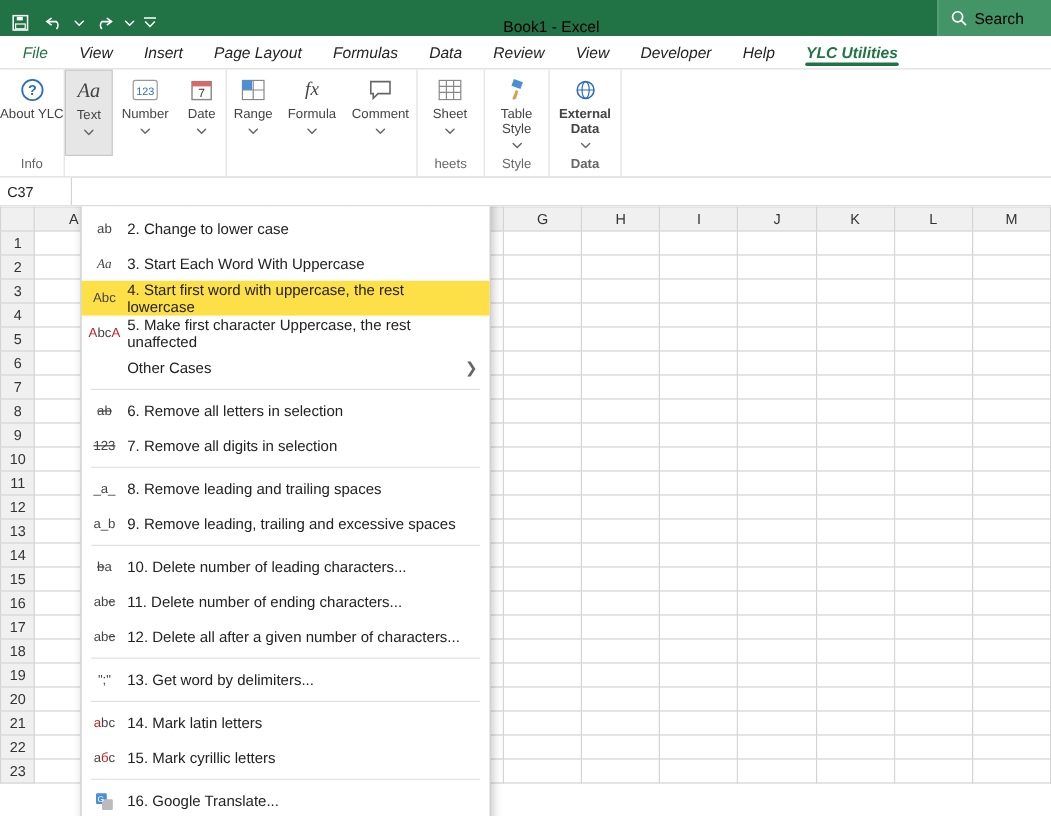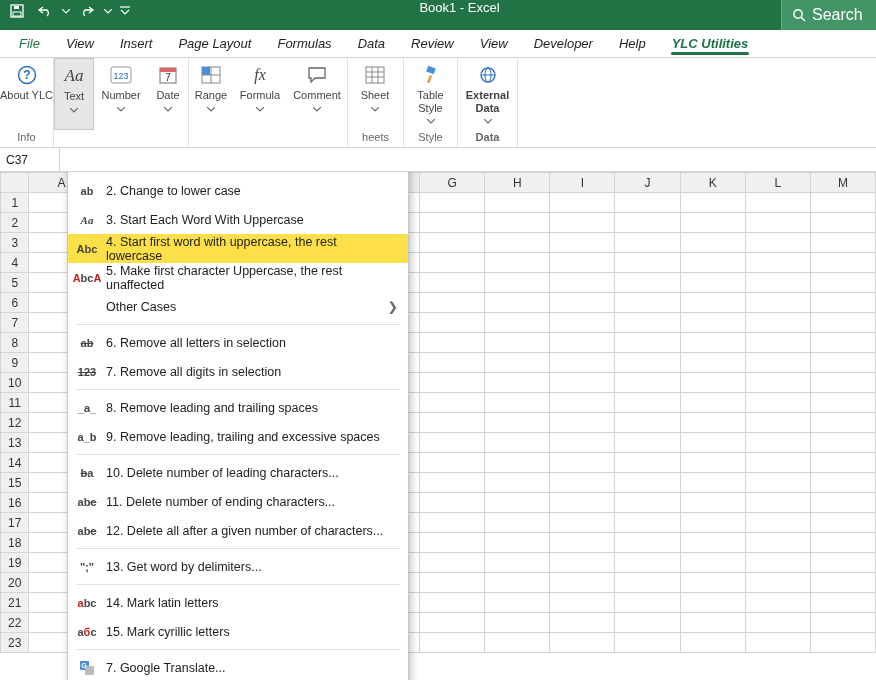--- a/index.html
+++ b/index.html
@@ -1,24 +1,24 @@
 <!DOCTYPE html>
 <html><head>
 <meta charset="utf-8">
 <style>
   * { box-sizing: border-box; margin: 0; padding: 0; font-family: "Segoe UI", Arial, sans-serif; }
   body { width: 876px; height: 680px; background: #fff; overflow: hidden; font-size: 12px; color: #222; }
   
   
-  .titlebar { height: 30px; background: #217346; display: flex; align-items: flex-start; color: #ffffff; }
+  .titlebar { height: 30px; background: #217346; display: flex; align-items: flex-end; color: #000000; }
   .titlebar-left { display: flex; align-items: center; gap: 6px; padding: 0 6px; }
   .tb-btn { width: 22px; height: 22px; display: flex; align-items: center; justify-content: center; cursor: pointer; border-radius: 2px; }
   .titlebar-center { flex: 1; text-align: center; font-size: 13px; }
   .titlebar-right { display:flex; height:100%; }
-  .search-box { width: 95px; height: 100%; background: #439467; display: flex; align-items: center; gap: 6px; padding: 0 10px; cursor: pointer; font-size:16px; border-left:1px solid rgba(255,255,255,0.2);}
+  .search-box { width: 95px; height: 100%; background: #439467; display: flex; align-items: center; gap: 6px; padding: 0 10px; cursor: pointer; font-size:13px; border-left:1px solid rgba(255,255,255,0.2);}
   
   
   .tabs { height: 28px; display: flex; align-items: center; gap: 0; border-bottom: 1px solid #d4d4d4; background: #fff; padding: 0 6px; font-style: italic; }
   .tab { padding: 0 13px; height: 100%; display: flex; align-items: center; font-size: 13px; color: #222; cursor: pointer; }
   .tab.file { color: #217346; font-weight: 400; }
   .tab.active { color: #217346; font-weight:600; }
   .tab.active-underline { position:relative; }
   .tab.active-underline::after { content:""; position:absolute; left:12px; right:12px; bottom:2px; height:3px; background:#217346; border-radius:2px;}
   
   
@@ -45,21 +45,21 @@
   .grid th { background:#f0f0f0; font-size:12px; color:#333; }
   .corner { width:28px; height:20px; background:#f0f0f0;}
   .colh { height:20px; width:64px; text-align:center;}
   .rowh { width:28px; height:20px; text-align:center; background:#f0f0f0;}
   .cell { width:64px; height:20px; background:#fff;}
   
   
   .dropdown { position:absolute; left:67px; top:0px; width:342px; background:#fff; border:1px solid #c6c6c6; box-shadow:2px 4px 8px rgba(0,0,0,0.25); z-index:50; padding:3px 0;}
   .mitem { height:29px; display:flex; align-items:center; gap:10px; padding:0 12px 0 10px; cursor:pointer; font-size:12.5px; color:#222; position:relative;}
   .mitem:hover, .mitem.hover { background:#fde047; }
-  .mitem .micon { width:18px; height:16px; display:flex; align-items:center; justify-content:center; flex-shrink:0; color:#444;font-weight:bold;}
+  .mitem .micon { width:18px; height:16px; display:flex; align-items:center; justify-content:center; flex-shrink:0; color:#444;}
   .mitem .chev { position:absolute; right:10px; color:#666;}
   .msep { height:1px; background:#e1e1e1; margin:3px 8px;}
   .mitem.sub { padding-left:38px;}
   
   .caret-svg { width:8px; height:5px; }
   
   
   .icon-txt { font-size:11px; }
   .red { color:#c02020;}
   .strike { text-decoration:line-through;}
@@ -747,16 +747,16 @@
     </div>
     <div class="msep"></div>
     <div class="mitem">
       <span class="micon">
           <svg width="16" height="16" viewBox="0 0 16 16">
             <rect x="1" y="1" width="9" height="9" fill="#4a90d9" rx="1"></rect>
             <rect x="6" y="6" width="9" height="9" fill="#bbb" rx="1"></rect>
             <text x="5" y="8" font-size="7" fill="#fff" text-anchor="middle">G</text>
           </svg>
         </span>
-      <span>7. Google Translate...</span>
+      <span>16. Google Translate...</span>
     </div>
   </div>
 </div>
 
 </body></html>

